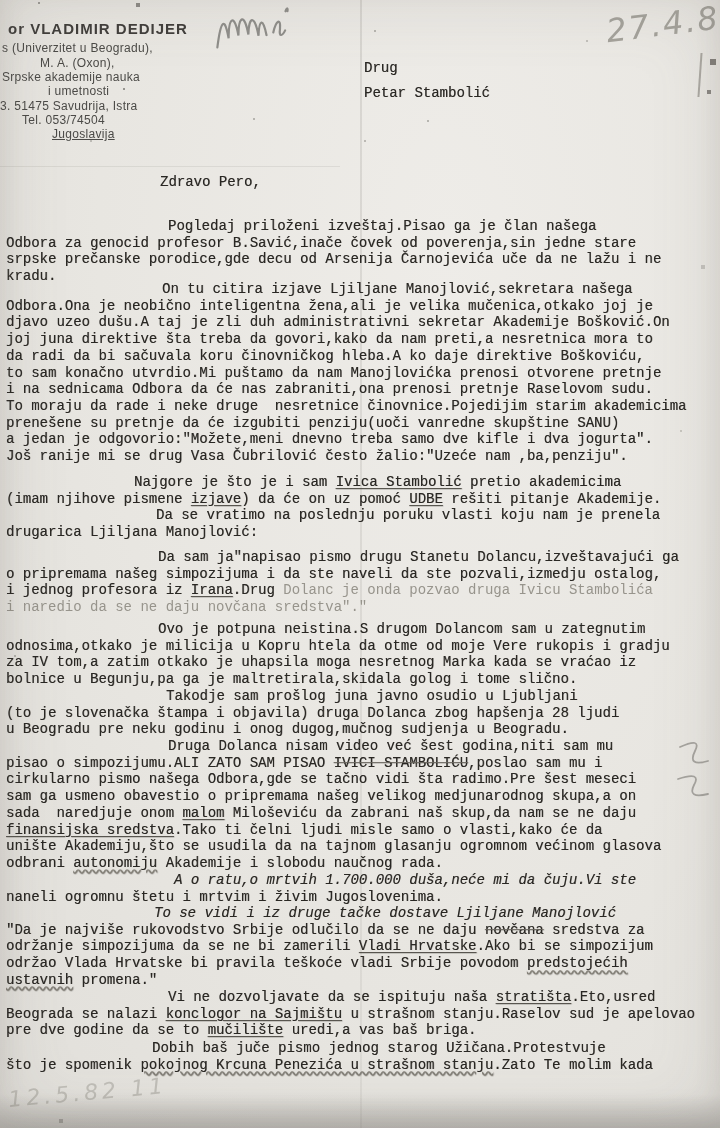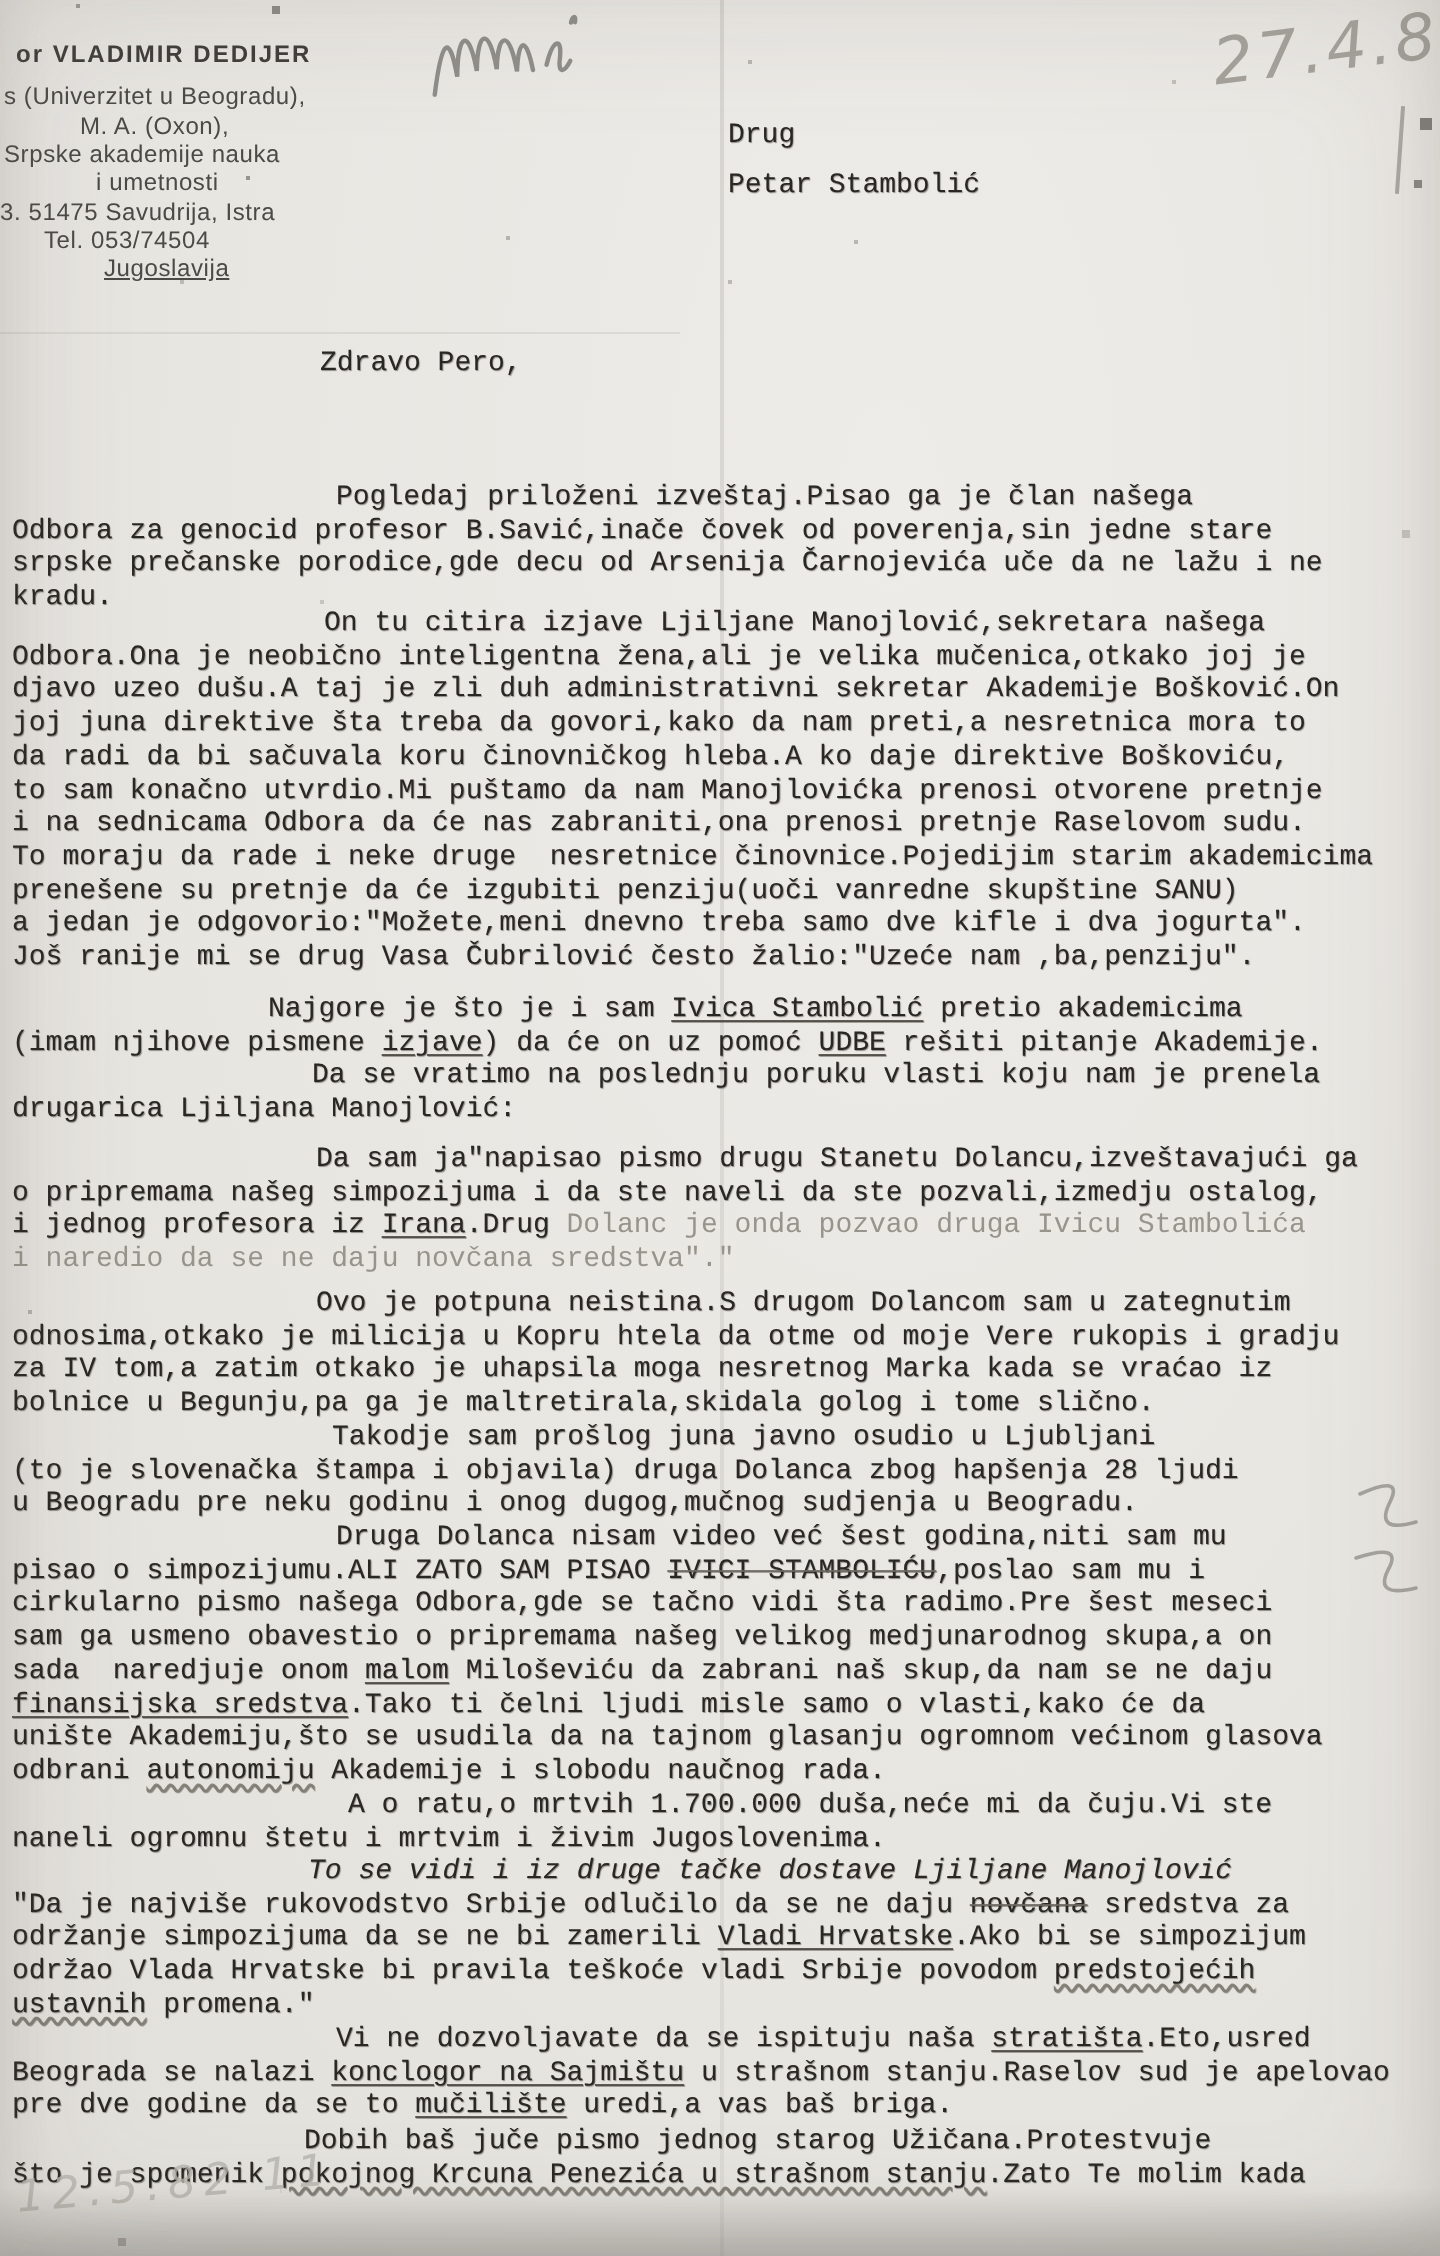--- a/index.html
+++ b/index.html
@@ -10,29 +10,29 @@
   .vignette{position:absolute;left:0;top:0;width:720px;height:1128px;pointer-events:none;
         box-shadow:inset 0 0 70px rgba(105,100,92,.16), inset 0 -16px 26px rgba(95,92,86,.12);}
   .bottom-shade{position:absolute;left:0;top:1094px;width:720px;height:34px;
         background:linear-gradient(rgba(90,88,84,0),rgba(90,88,84,.26));}
   .fold-v{position:absolute;left:360px;top:0;width:2px;height:1128px;
         background:linear-gradient(rgba(110,106,100,.17),rgba(110,106,100,.09));}
   .fold-h{position:absolute;left:0;top:166px;width:340px;height:1px;background:rgba(110,106,100,.12);}
 
   
   .lh-line{position:absolute;font-size:12px;color:#4b4a47;letter-spacing:.3px;white-space:pre;}
-  .lh-name{font-size:12px;font-weight:bold;letter-spacing:1px;color:#403e3b;}
+  .lh-name{font-size:15px;font-weight:bold;letter-spacing:1px;color:#403e3b;}
 
   
   .mono{font-family:"Liberation Mono","DejaVu Sans Mono",monospace;font-size:14px;color:#292723;
         text-shadow:0.4px 0.4px 0.5px rgba(35,32,28,.45);}
   .rcpt{position:absolute;left:364px;top:56px;}
   .rcpt div{line-height:24.5px;white-space:pre;}
   .salutation{position:absolute;left:160px;top:174px;white-space:pre;}
-  .para{position:absolute;left:6px;width:712px;line-height:16.7px;margin-top:23px;}
+  .para{position:absolute;left:6px;width:712px;line-height:16.7px;}
   .tline{white-space:pre;overflow:visible;}
   .m-u{text-decoration:underline;text-decoration-thickness:1.4px;text-underline-offset:2px;
        text-decoration-color:rgba(72,69,62,.85);}
   .m-w{text-decoration:underline wavy rgba(128,124,115,.9);text-underline-offset:2px;}
   .m-s{text-decoration:line-through;text-decoration-color:rgba(108,104,96,.85);}
   .m-f{color:#97948c;text-shadow:none;}
 
   
   .hand{position:absolute;font-family:"DejaVu Sans",sans-serif;font-style:italic;white-space:pre;}
   .hand-top{left:606px;top:4px;font-size:32px;color:#98968f;letter-spacing:2px;
@@ -141,21 +141,21 @@
         <div class="tline" style="text-indent: 162px;">Druga Dolanca nisam video već šest godina,niti sam mu</div>
         <div class="tline">pisao o simpozijumu.ALI ZATO SAM PISAO <span class="m-s">IVICI STAMBOLIĆU</span>,poslao sam mu i</div>
         <div class="tline">cirkularno pismo našega Odbora,gde se tačno vidi šta radimo.Pre šest meseci</div>
         <div class="tline">sam ga usmeno obavestio o pripremama našeg velikog medjunarodnog skupa,a on</div>
         <div class="tline">sada  naredjuje onom <span class="m-u">malom</span> Miloševiću da zabrani naš skup,da nam se ne daju</div>
         <div class="tline"><span class="m-u">finansijska sredstva</span>.Tako ti čelni ljudi misle samo o vlasti,kako će da</div>
         <div class="tline">unište Akademiju,što se usudila da na tajnom glasanju ogromnom većinom glasova</div>
         <div class="tline">odbrani <span class="m-w">autonomiju</span> Akademije i slobodu naučnog rada.</div>
       </div>
       <div class="para mono" style="top: 872px;">
-        <div class="tline" style="text-indent: 168px;">A o ratu,o mrtvih 1.700.000 duša,neće mi da čuju.Vi ste</div>
+        <div class="tline" style="text-indent: 168px; font-style: italic;">A o ratu,o mrtvih 1.700.000 duša,neće mi da čuju.Vi ste</div>
         <div class="tline">naneli ogromnu štetu i mrtvim i živim Jugoslovenima.</div>
       </div>
       <div class="para mono" style="top: 905px;">
         <div class="tline" style="text-indent: 148px; font-style: italic;">To se vidi i iz druge tačke dostave Ljiljane Manojlović</div>
         <div class="tline">"Da je najviše rukovodstvo Srbije odlučilo da se ne daju <span class="m-s">novčana</span> sredstva za</div>
         <div class="tline">održanje simpozijuma da se ne bi zamerili <span class="m-u">Vladi Hrvatske</span>.Ako bi se simpozijum</div>
         <div class="tline">održao Vlada Hrvatske bi pravila teškoće vladi Srbije povodom <span class="m-w">predstojećih</span></div>
         <div class="tline"><span class="m-w">ustavnih</span> promena."</div>
       </div>
       <div class="para mono" style="top: 989px;">

